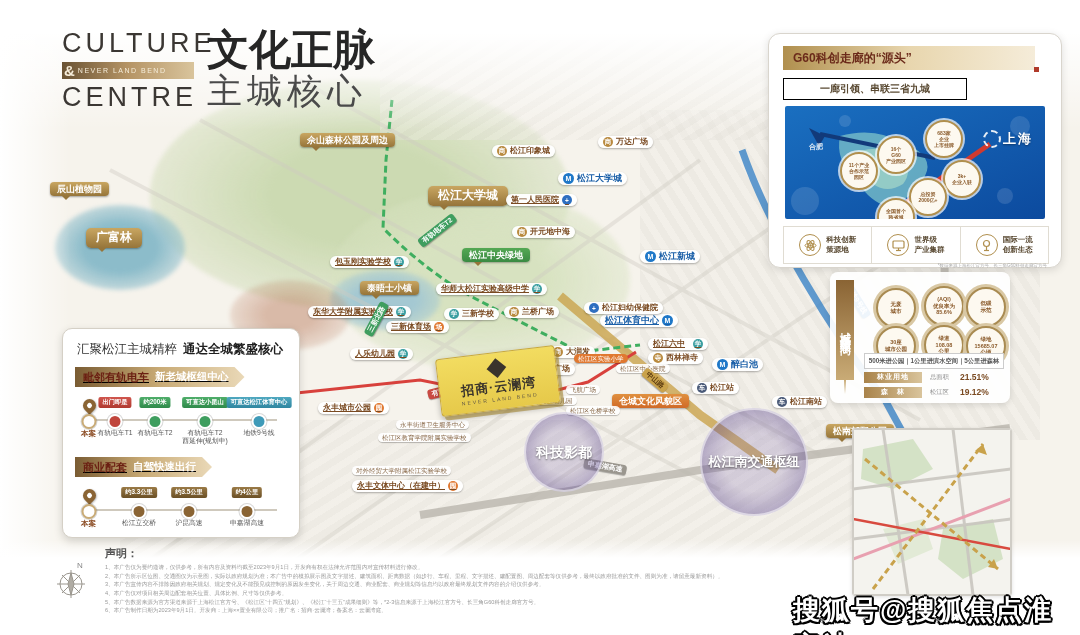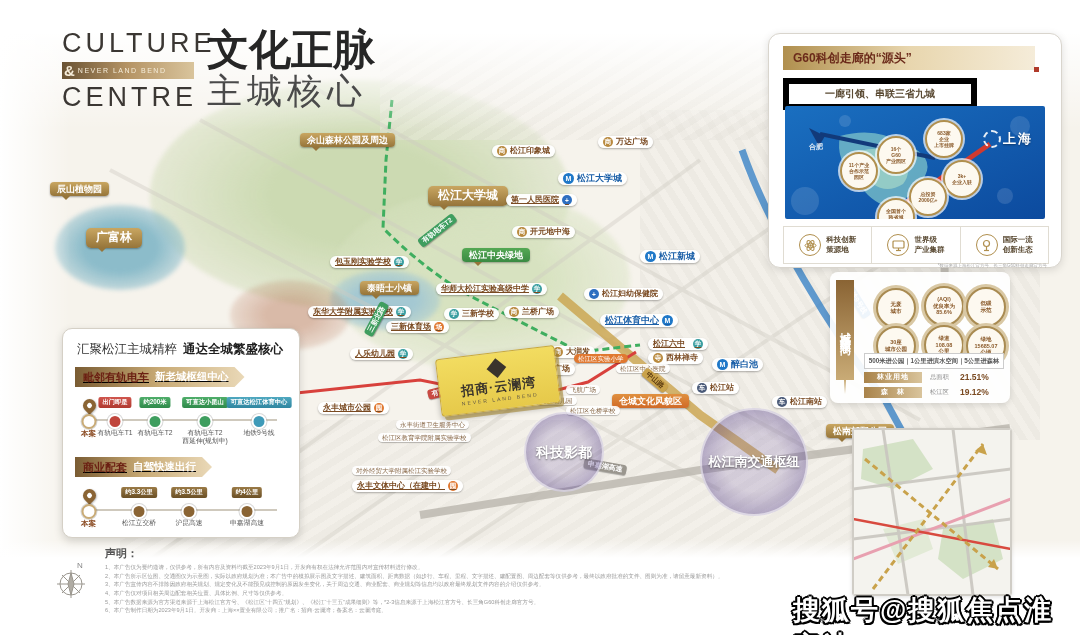--- a/index.html
+++ b/index.html
@@ -47,21 +47,21 @@
   .lg-amp{font-size:15px;color:#f5ecd9;font-weight:bold;margin:0 3px 0 2px;}
   .lg-band{font-size:7px;color:#f5ecd9;letter-spacing:1.5px;}
   #main-title{position:absolute;left:207px;top:28px;z-index:6;}
   .mt1{font-size:42px;font-weight:900;color:#262626;line-height:1.05;}
   .mt2{font-size:35px;font-weight:400;color:#4a4a4a;letter-spacing:5px;line-height:1.1;}
   
   #g60{position:absolute;left:768px;top:33px;width:292px;height:233px;background:#fff;border:1px solid #d9d5cd;border-radius:12px;z-index:7;box-shadow:0 2px 8px rgba(0,0,0,.12);}
   #g60-titlebar{position:absolute;left:14px;top:12px;width:252px;height:24px;background:linear-gradient(90deg,#b08f4e,#e8d6ae,#f5ecd9);display:flex;align-items:center;padding-left:10px;box-sizing:border-box;}
   #g60-titlebar:after{content:"";position:absolute;right:-4px;bottom:-2px;width:5px;height:5px;background:#b03a2a;}
   #g60-title{font-size:12px;font-weight:bold;color:#6b2a1a;}
-  #g60-sub{position:absolute;left:14px;top:44px;width:182px;height:20px;border:6px solid #000000;background:#fff;display:flex;align-items:center;justify-content:center;font-size:10px;font-weight:bold;color:#5a4a33;}
+  #g60-sub{position:absolute;left:14px;top:44px;width:182px;height:20px;border:1px solid #000000;background:#fff;display:flex;align-items:center;justify-content:center;font-size:10px;font-weight:bold;color:#5a4a33;}
   #g60-map{position:absolute;left:16px;top:72px;width:260px;height:113px;overflow:hidden;border-radius:2px;}
   #g60-map svg{position:absolute;left:0;top:0;}
   .g60-stat{position:absolute;width:34px;height:34px;border-radius:50%;background:#fdf9f0;border:2px solid #b08f4e;box-shadow:0 0 0 2px rgba(255,255,255,.7);display:flex;align-items:center;justify-content:center;text-align:center;font-size:5px;font-weight:bold;color:#8a5a2a;line-height:1.2;white-space:pre-line;z-index:3;}
   .g60-city{position:absolute;color:#fff;font-weight:bold;z-index:3;}
   #g60-sh{font-size:13px;letter-spacing:2px;text-shadow:0 1px 2px rgba(0,0,0,.4);display:flex;align-items:center;gap:2px;}
   #g60-sh:before{content:"";width:14px;height:14px;border:2px dashed rgba(255,255,255,.9);border-radius:50%;display:inline-block;}
   #g60-hf{font-size:7px;opacity:.9;}
   #g60-features{position:absolute;left:14px;top:192px;width:264px;height:36px;border:1px solid #e0dcd2;display:flex;}
   .g60-feat{flex:1;display:flex;align-items:center;justify-content:center;gap:5px;border-right:1px solid #e0dcd2;}
   .g60-feat:last-child{border-right:none;}
@@ -217,21 +217,21 @@
         <span class="btext">三新体育场</span>
       </div>
       <div class="badge b-white" style="left: 444px; top: 308px;">
         <span class="bicon ic-school">学</span>
         <span class="btext">三新学校</span>
       </div>
       <div class="badge b-white" style="left: 504px; top: 306px;">
         <span class="bicon ic-mall">商</span>
         <span class="btext">兰桥广场</span>
       </div>
-      <div class="badge b-white" style="left: 584px; top: 288px;">
+      <div class="badge b-white" style="left: 584px; top: 302px;">
         <span class="bicon ic-hospital">+</span>
         <span class="btext">松江妇幼保健院</span>
       </div>
       <div class="badge b-white-r" style="left: 350px; top: 348px;">
         <span class="bicon ic-school">学</span>
         <span class="btext">人乐幼儿园</span>
       </div>
       <div class="badge b-white" style="left: 548px; top: 346px;">
         <span class="bicon ic-mall">商</span>
         <span class="btext">大润发</span>

